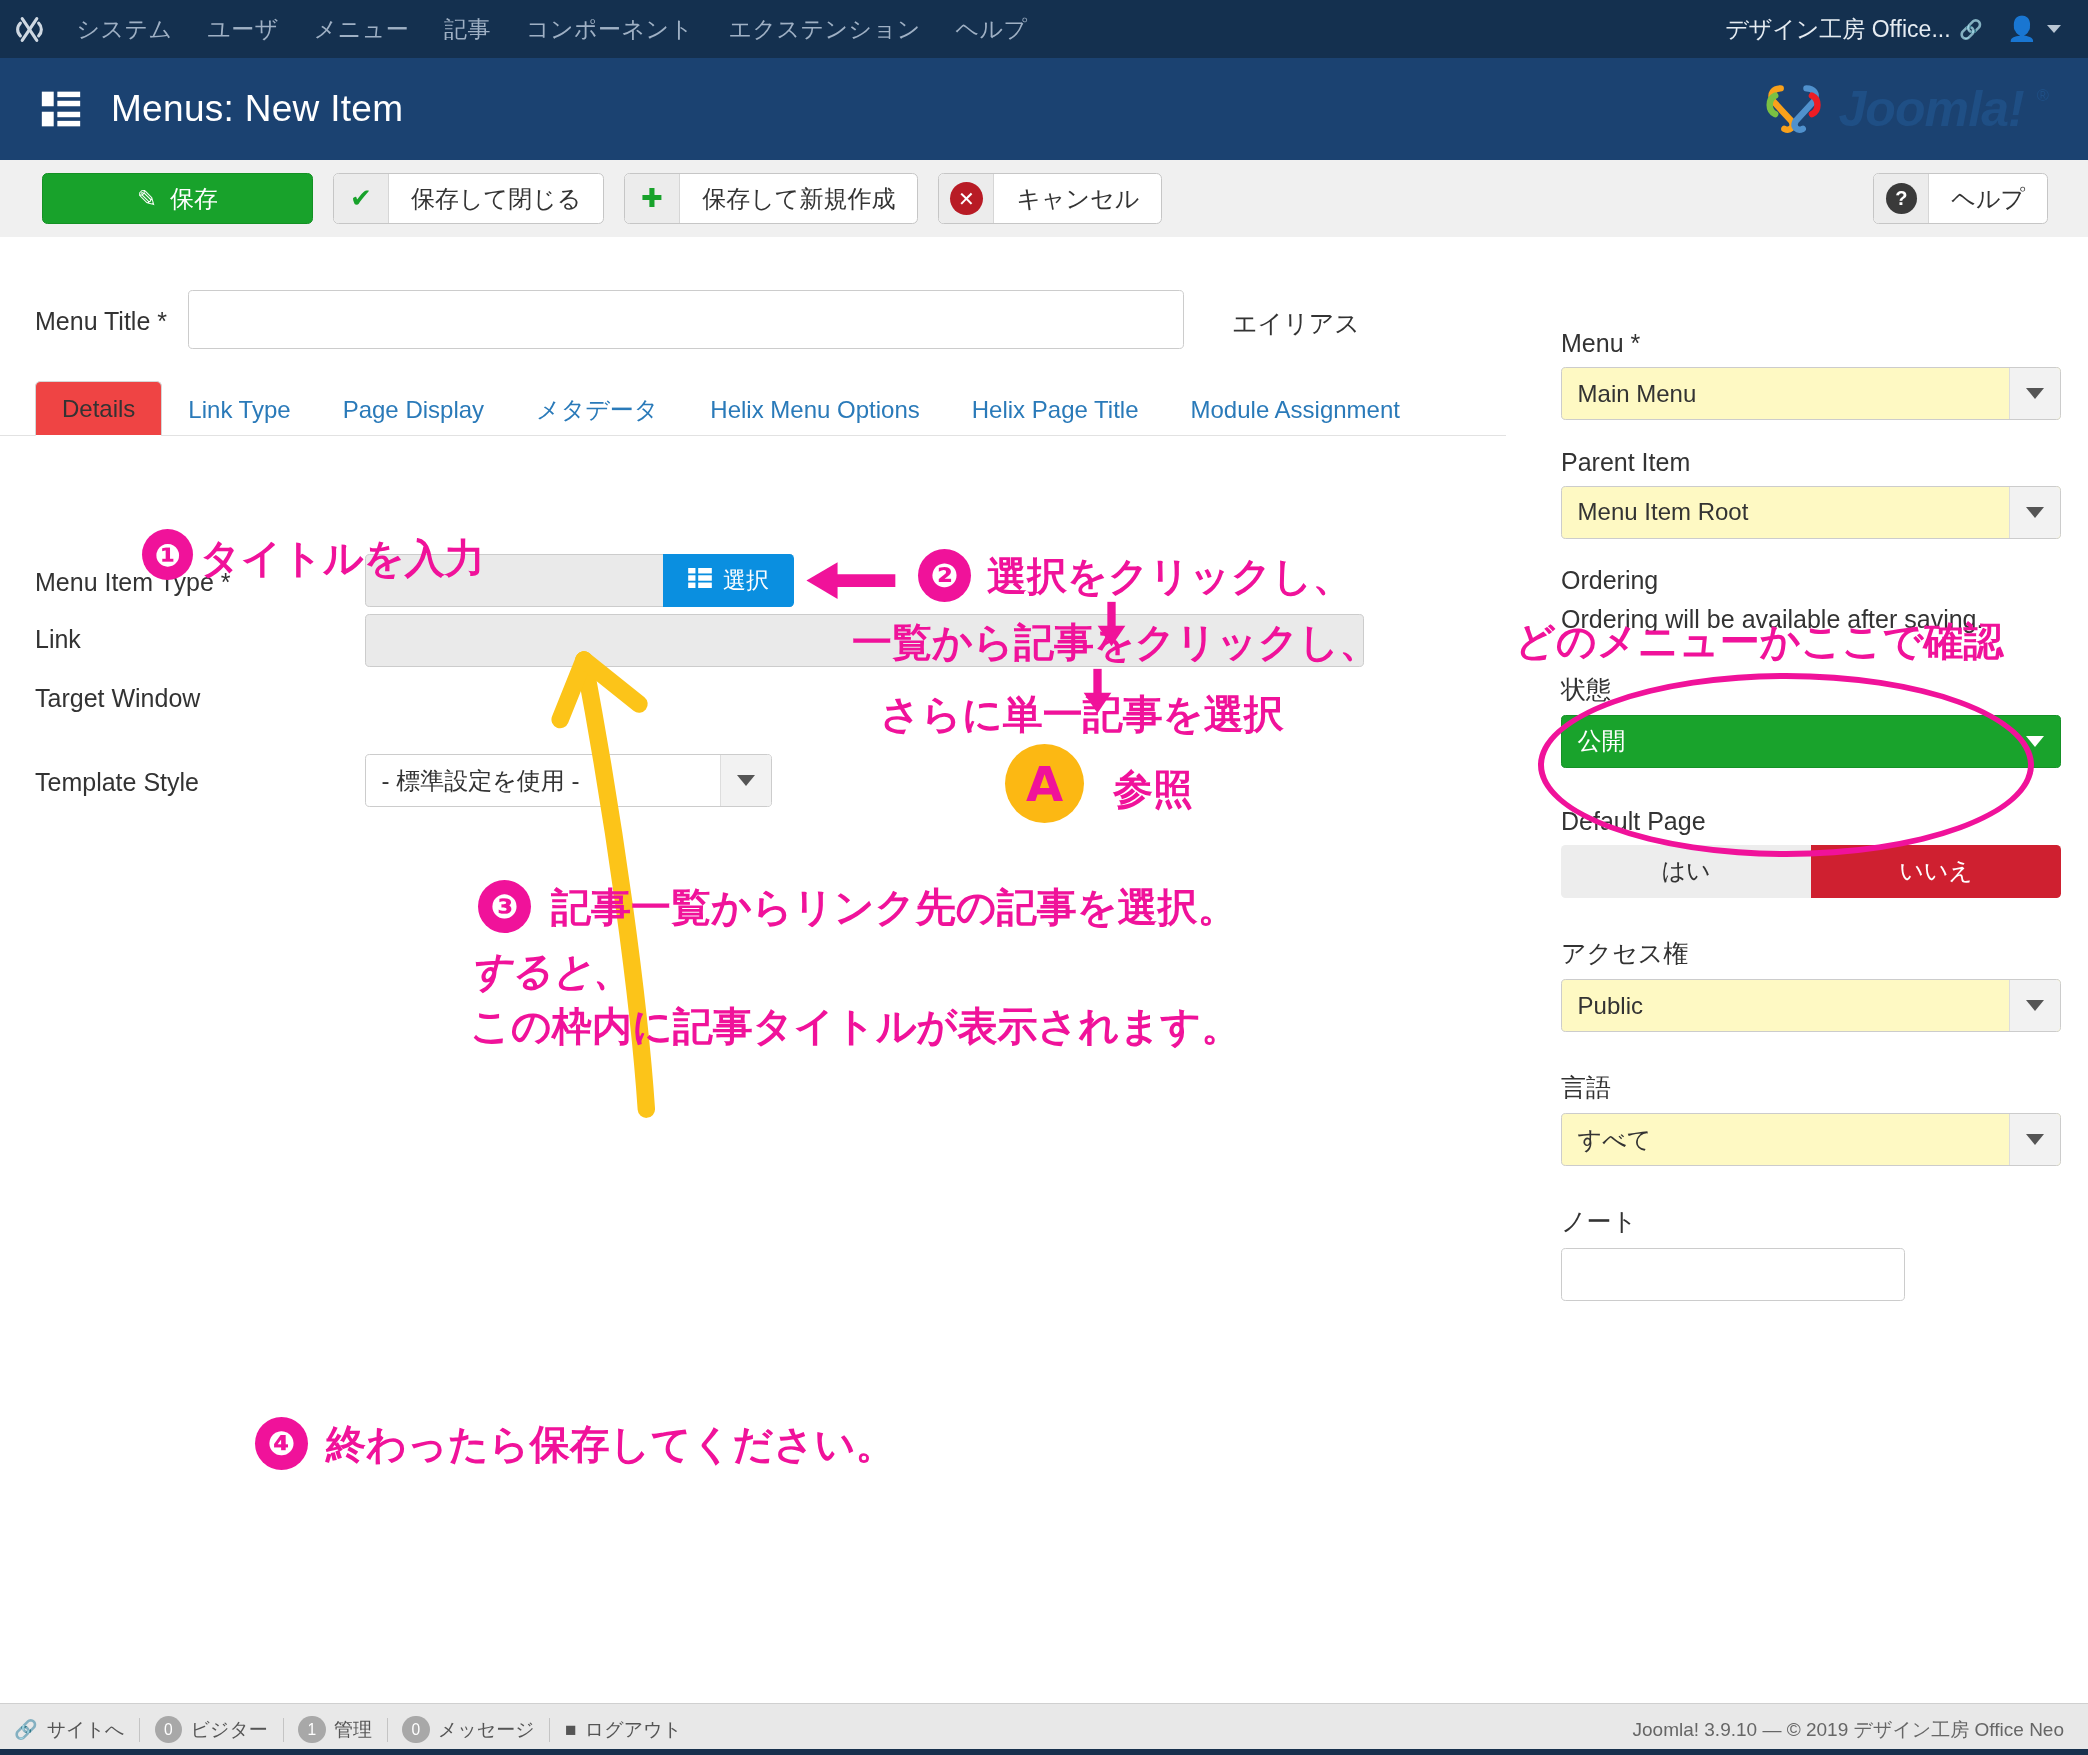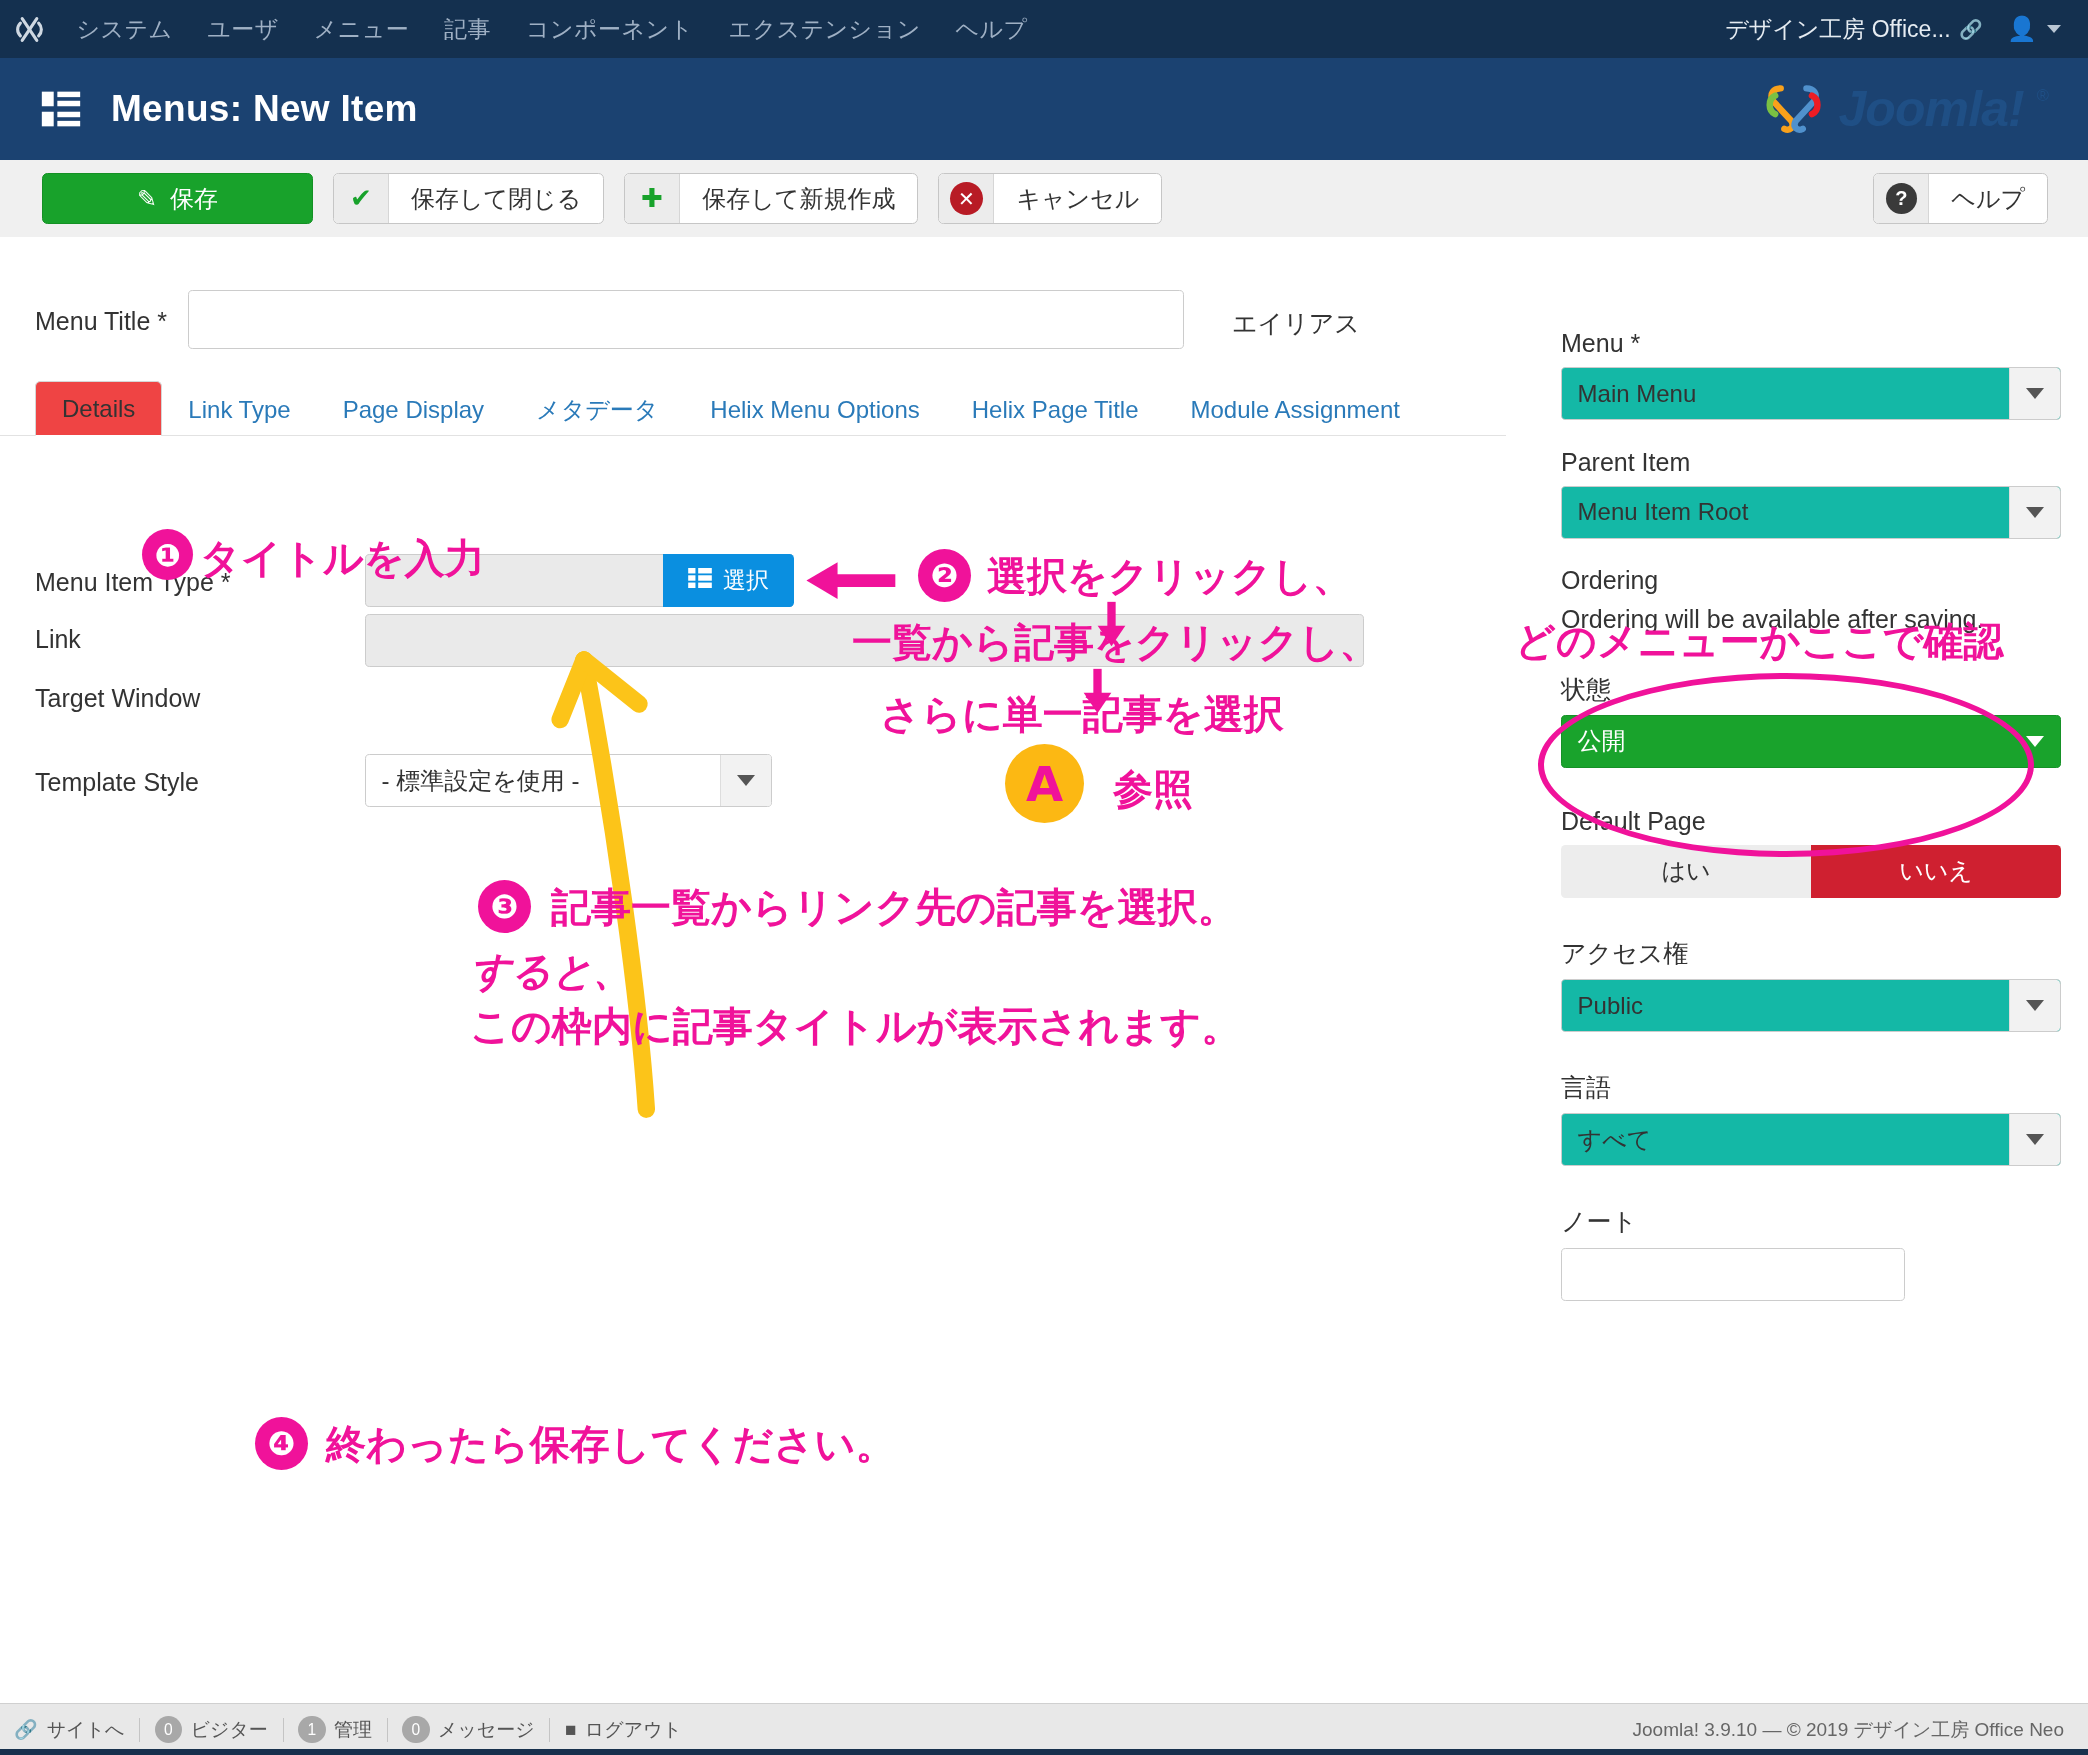--- a/index.html
+++ b/index.html
@@ -37,21 +37,21 @@
     width: 0; height: 0; border-left: 7.3px solid transparent; border-right: 7.3px solid transparent;
     border-top: 8.3px solid #b9c6d4;
   }
   
   #subhead {
     position: absolute; left: 0; top: 58px; width: 2088px; height: 102px;
     background: #1b4271; display: flex; align-items: center;
   }
   #subhead .page-icon { margin-left: 40px; width: 42px; height: 42px; position: relative; }
   #subhead h1 {
-    color: #fff; font-size: 37px; font-weight: bold; margin-left: 29px; letter-spacing: 0.3px;
+    color: #fff; font-size: 37px; font-weight: normal; margin-left: 29px; letter-spacing: 0.3px;
   }
   #subhead .spacer { flex:1; }
   .joomla-logo { margin-right: 39px; display: flex; align-items: center; gap: 13px; }
   .joomla-logo .word { font-size: 50px; color: #1f4f85; font-weight: bold; font-style: italic; letter-spacing: -0.9px;}
   
   #toolbar {
     position: absolute; left: 0; top: 160px; width: 2088px; height: 77px;
     background: #f0f0f0; display: flex; align-items: center;
   }
   .btn-save {
@@ -128,21 +128,21 @@
     width:51px; height:100%; border-left:0.9px solid #ddd; background:#f2f2f2;
     display:flex; align-items:center; justify-content:center; border-radius:0 3.7px 3.7px 0;
   }
   .caret { width:0;height:0;border-left:9.2px solid transparent;border-right:9.2px solid transparent;border-top:11px solid #555; }
 
   
   #side { position:absolute; left:1561px; top:0px; width:500px; }
   .s-label { font-size:25px; color:#333; margin-bottom:9.2px; display:block; }
   .s-field { margin-bottom: 27.5px; }
   .s-select {
-    height:53px; border:0.9px solid #ccc; border-radius:4.6px; background:#14b8a6;
+    height:53px; border:0.9px solid #ccc; border-radius:4.6px; background:#fef9c3;
     display:flex; align-items:center;
   }
   .s-select .val { flex:1; padding-left:15.6px; font-size:24px; color:#333; white-space:nowrap; }
   .s-select .arrowbox { width:51px; height:100%; border-left:0.9px solid #ddd; background:#f2f2f2;
     display:flex; align-items:center; justify-content:center; border-radius:0 3.7px 3.7px 0; }
   .s-select.green { background:#19a32c; border-color:#159127; }
   .s-select.green .val { color:#fff; }
   .s-select.green .arrowbox { background:transparent; border-left:none; justify-content:flex-end; padding-right:16.5px; }
   .s-select.green .caret { border-top-color:#fff; }
   .s-static { font-size:25px; color:#333; }

